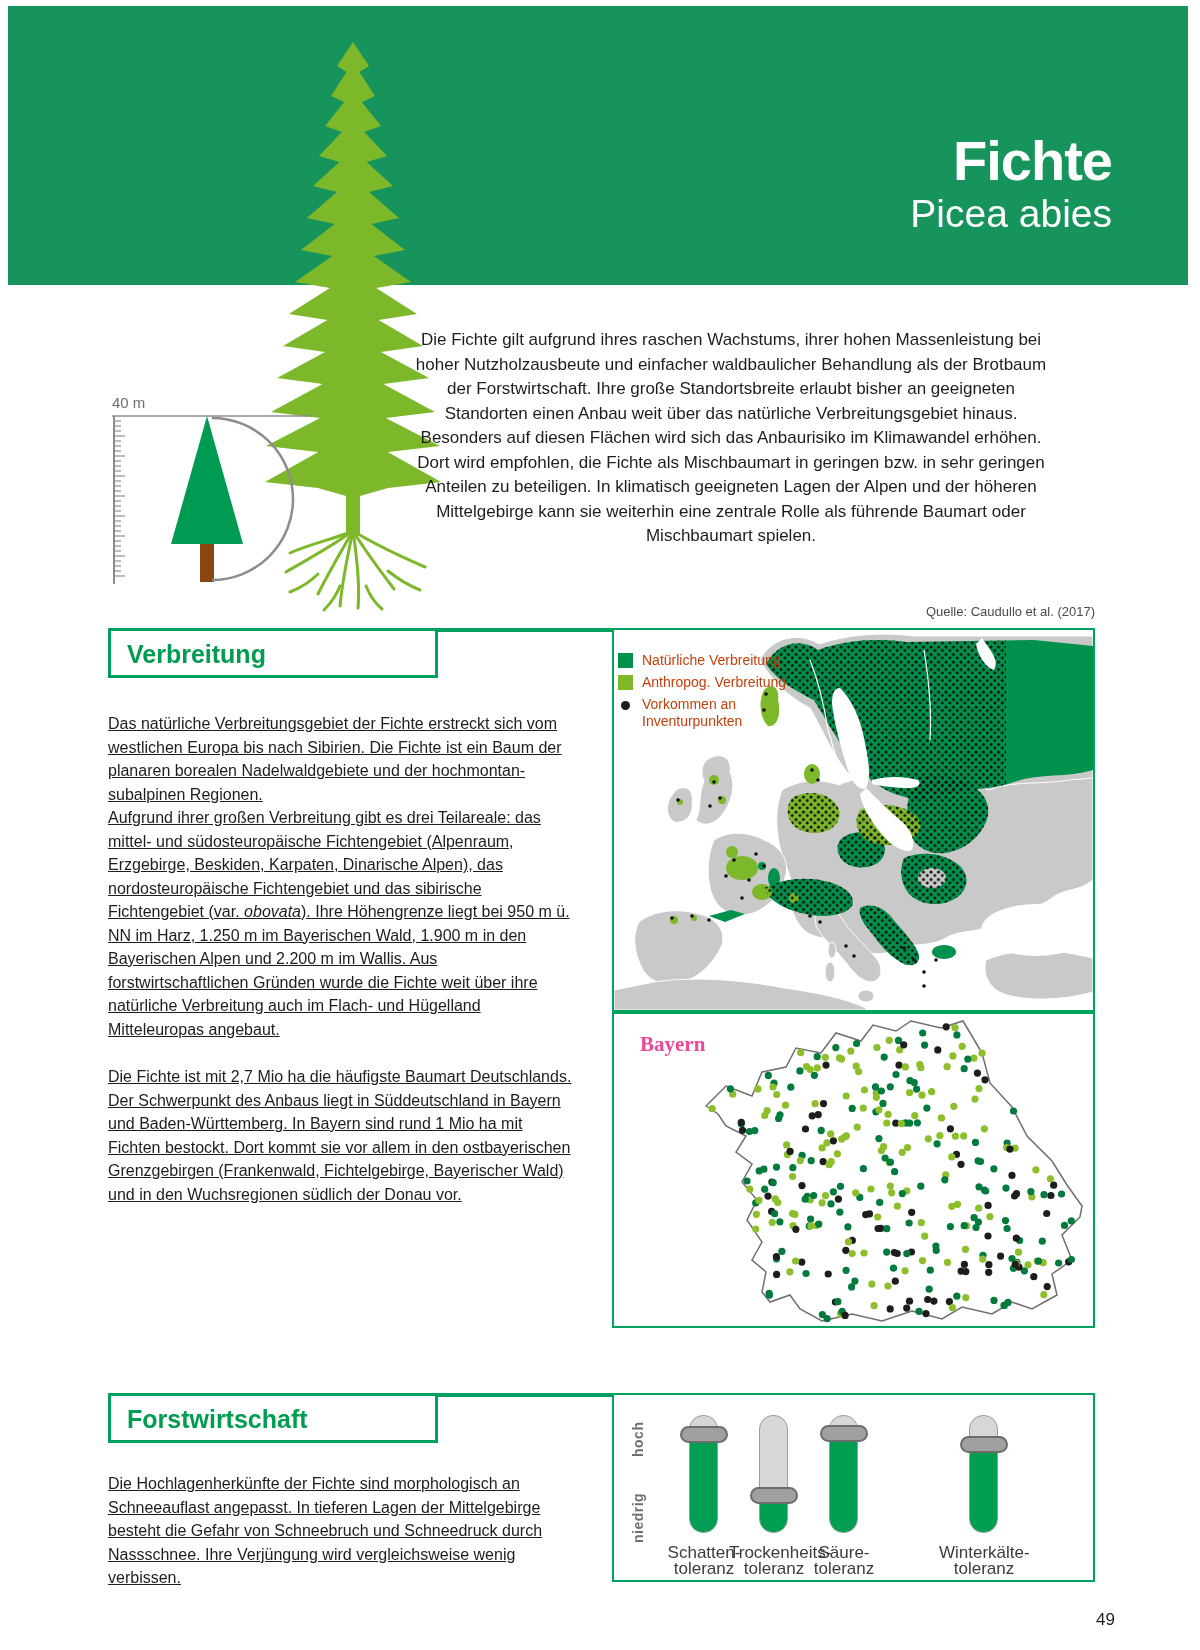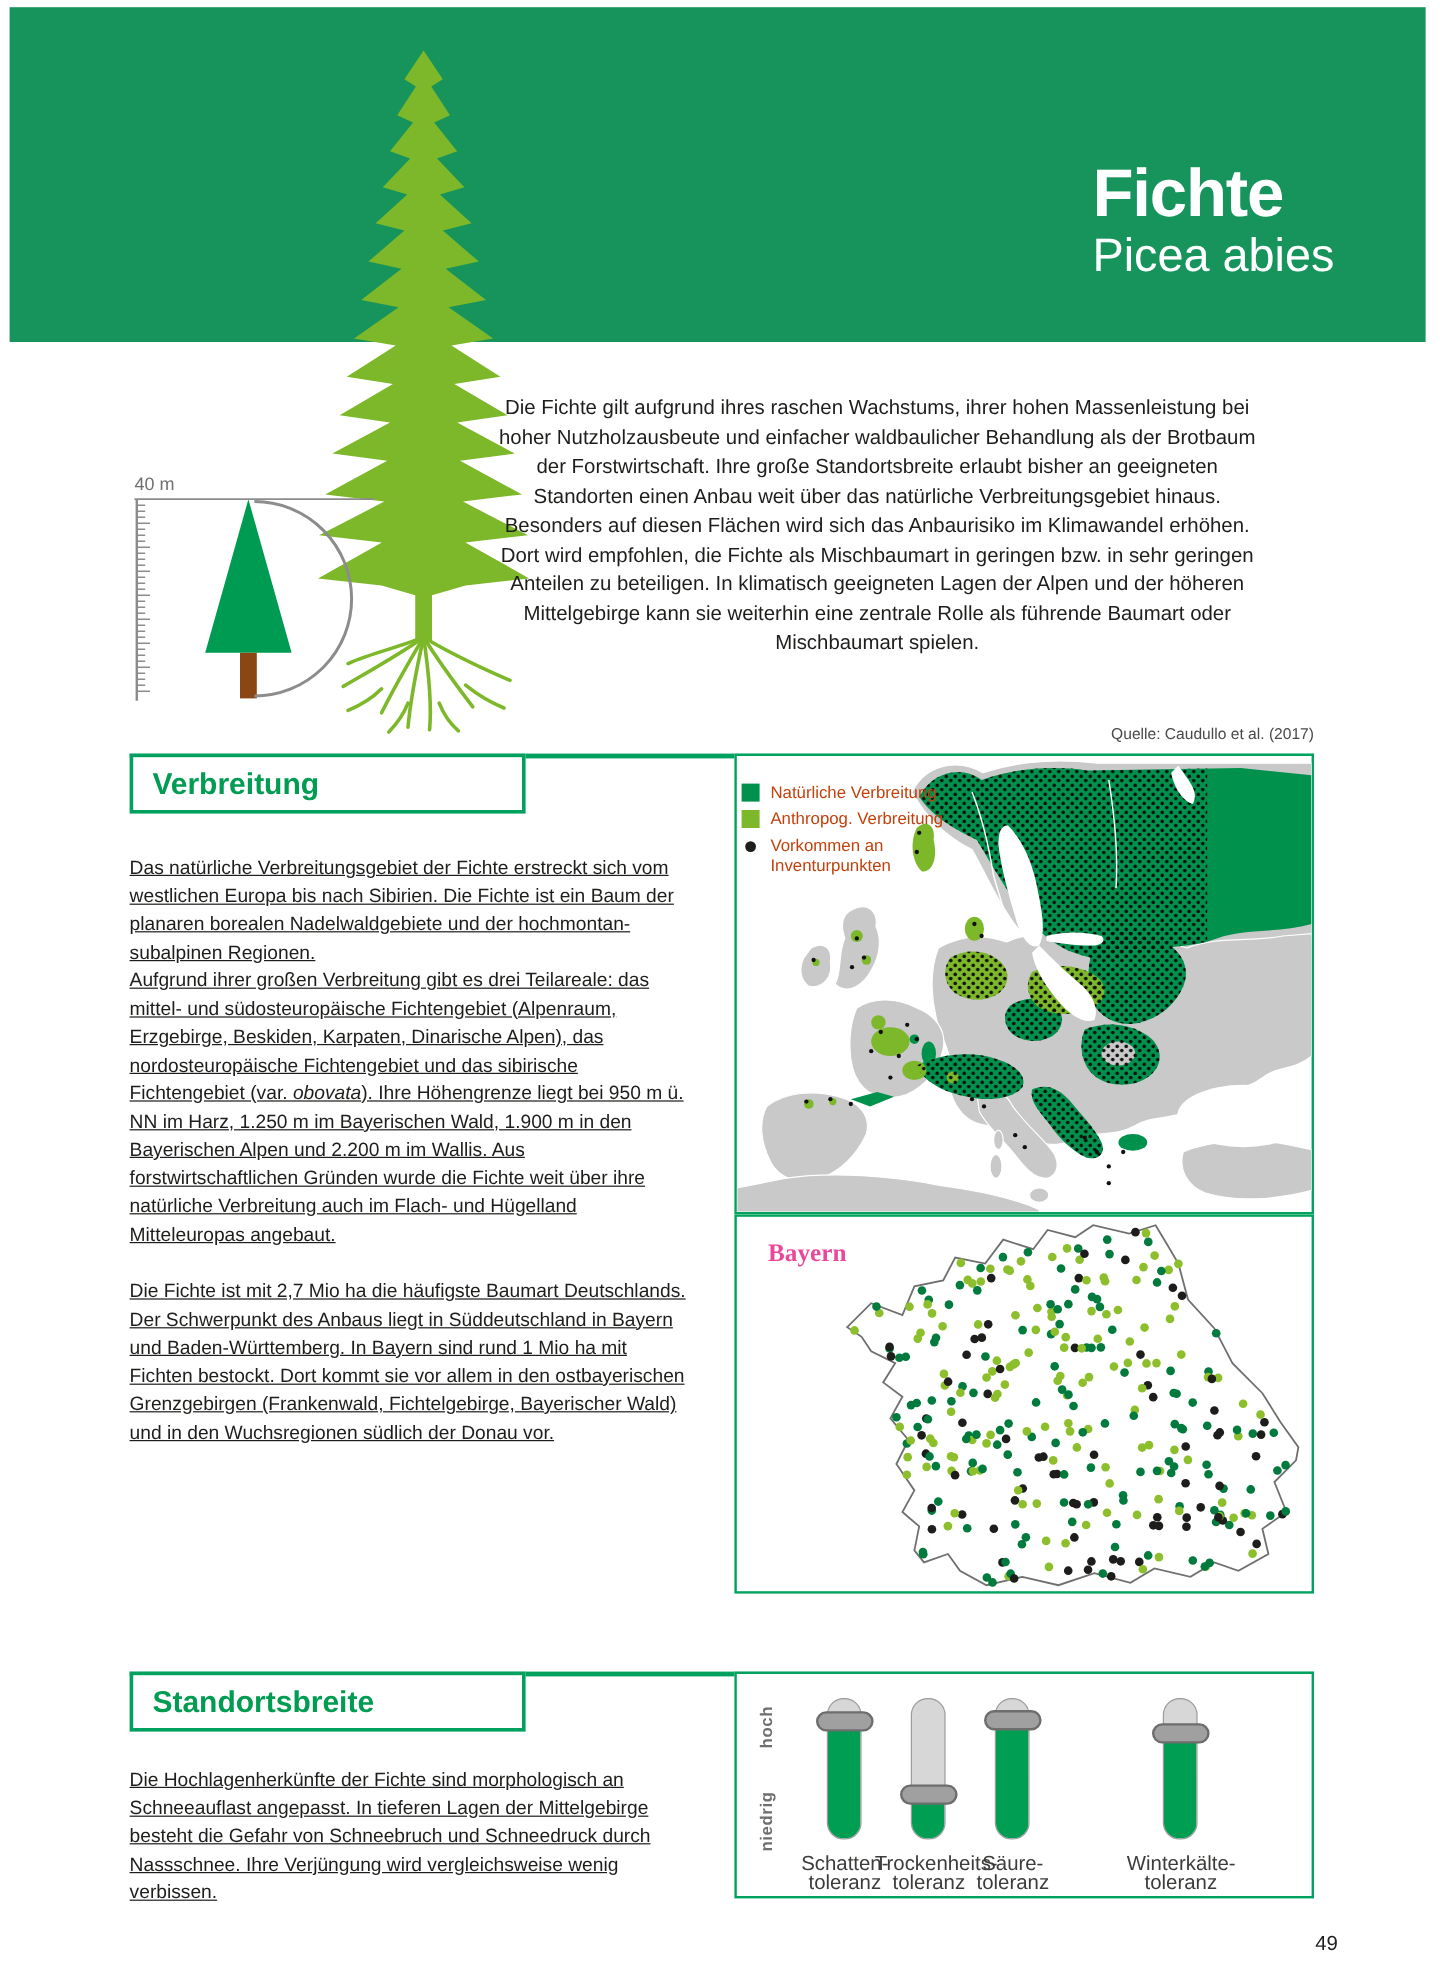--- a/index.html
+++ b/index.html
@@ -3,21 +3,21 @@
 <meta charset="utf-8">
 <style>
   * { margin:0; padding:0; box-sizing:border-box; }
   html,body { background:#fff; }
   body { width:1200px; height:1650px; position:relative; font-family:"Liberation Sans", sans-serif; color:#1d1d1b; overflow:hidden; }
 
   .abs { position:absolute; }
 
   
   .band { left:8px; top:6px; width:1180px; height:279px; background:#17945c; }
-  .title-block { top:132px; right:88px; text-align:left; color:#fff; }
+  .title-block { top:132px; right:88px; text-align:right; color:#fff; }
   .title-block .t1 { font-size:56px; font-weight:bold; line-height:58px; letter-spacing:-1px; }
   .title-block .t2 { font-size:39px; line-height:40px; margin-top:4px; }
 
   .tree-sil { left:242px; top:26px; width:222px; height:588px; }
 
   
   .scale-fig { left:100px; top:392px; width:235px; height:205px; }
 
   
   .intro { left:415px; top:328px; width:632px; text-align:center; font-size:17px; font-weight:normal; line-height:24.5px; color:#1d1d1b; }
@@ -618,21 +618,21 @@
         <circle cx="386.6" cy="242.1" r="3.6" fill="#1d1d1b"></circle>
         <circle cx="223.9" cy="287.7" r="3.6" fill="#007a3d"></circle>
         <circle cx="338.9" cy="41.9" r="3.6" fill="#8cbf2b"></circle>
         <circle cx="296.0" cy="66.7" r="3.6" fill="#007a3d"></circle>
       </g>
   </svg>
   <div class="by-title">Bayern</div>
 </div>
 
 <div class="abs secline a"></div>
-<div class="abs secbox a"><span>Standortsbreite</span></div>
+<div class="abs secbox a"><span>Forstwirtschaft</span></div>
 
 <div class="abs coltext a">
   <p>Die Hochlagenherkünfte der Fichte sind morphologisch an Schneeauflast angepasst. In tieferen Lagen der Mittelgebirge besteht die Gefahr von Schneebruch und Schneedruck durch Nassschnee. Ihre Verjüngung wird vergleichsweise wenig verbissen.</p>
 </div>
 
 <div class="abs panel chart">
   <div class="axis hoch">hoch</div>
   <div class="axis niedrig">niedrig</div>
 
   <div class="slider" style="left:64px">

